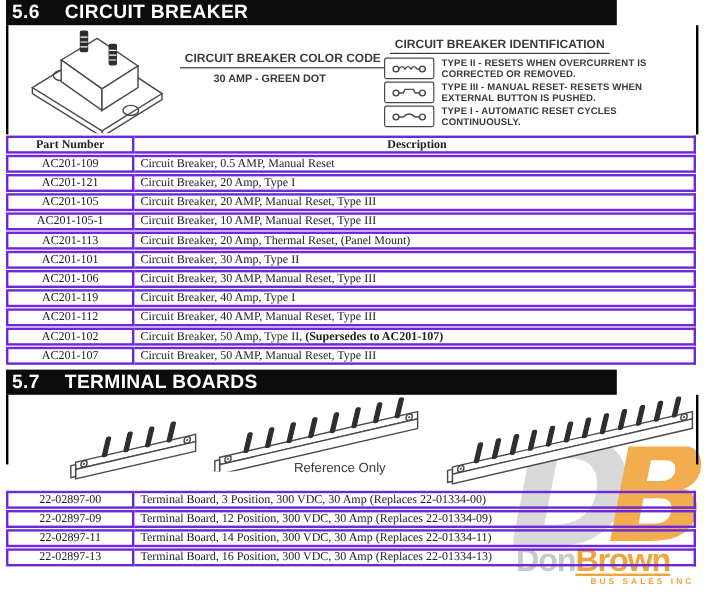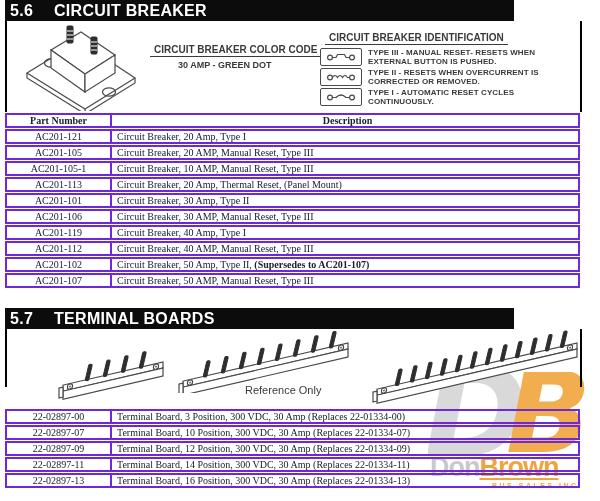--- a/index.html
+++ b/index.html
@@ -110,61 +110,65 @@
         <line x1="76" y1="27" x2="82" y2="27" stroke="#fff" stroke-width="1"></line>
       </svg>
 
       <div class="color-code">
         <span class="panel-title">CIRCUIT BREAKER COLOR CODE</span>
         <div class="cc-item">30 AMP - GREEN DOT</div>
       </div>
 
       <div class="ident">
         <span class="panel-title">CIRCUIT BREAKER IDENTIFICATION</span>
+        <div class="ident-row">
+          <span class="ident-icon">
+            <svg width="30" height="10" viewBox="0 0 30 10">
+              <circle class="ln" cx="4" cy="5.5" r="2.4"></circle>
+                <circle class="ln" cx="26" cy="5.5" r="2.4"></circle>
+              <path class="ln" d="M6.4,5.5 Q9,1.5 11.5,5.5 Q14,1.5 16.5,5.5 Q19,1.5 21.5,5.5 L23.6,5.5"></path>
+            </svg>
+          </span>
+          <span class="ident-text">TYPE II - RESETS WHEN OVERCURRENT IS CORRECTED OR REMOVED.</span>
+        </div>
         <div class="ident-row">
           <span class="ident-icon">
             <svg width="30" height="10" viewBox="0 0 30 10">
               <circle class="ln" cx="4" cy="5.5" r="2.4"></circle>
                 <circle class="ln" cx="26" cy="5.5" r="2.4"></circle>
               <polyline class="ln" points="6.4,5.5 10,5.5 11.5,2.5 18.5,2.5 20,5.5 23.6,5.5"></polyline>
             </svg>
           </span>
           <span class="ident-text">TYPE III - MANUAL RESET- RESETS WHEN EXTERNAL BUTTON IS PUSHED.</span>
         </div>
         <div class="ident-row">
           <span class="ident-icon">
             <svg width="30" height="10" viewBox="0 0 30 10">
               <circle class="ln" cx="4" cy="5.5" r="2.4"></circle>
                 <circle class="ln" cx="26" cy="5.5" r="2.4"></circle>
-              <path class="ln" d="M6.4,5.5 Q9,1.5 11.5,5.5 Q14,1.5 16.5,5.5 Q19,1.5 21.5,5.5 L23.6,5.5"></path>
-            </svg>
-          </span>
-          <span class="ident-text">TYPE II - RESETS WHEN OVERCURRENT IS CORRECTED OR REMOVED.</span>
-        </div>
-        <div class="ident-row">
-          <span class="ident-icon">
-            <svg width="30" height="10" viewBox="0 0 30 10">
-              <circle class="ln" cx="4" cy="5.5" r="2.4"></circle>
-                <circle class="ln" cx="26" cy="5.5" r="2.4"></circle>
               <path class="ln" d="M6.4,5.5 L10,5.5 Q15,0.5 20,5.5 L23.6,5.5"></path>
             </svg>
           </span>
           <span class="ident-text">TYPE I - AUTOMATIC RESET CYCLES CONTINUOUSLY.</span>
         </div>
       </div>
     </div>
 
     <table class="ptable" id="table1">
       <thead id="table1-head">
           <tr>
             <th class="c-part">Part Number</th>
             <th class="c-desc" style="text-align: center;">Description</th>
           </tr>
         </thead>
       <tbody id="table1-body">
+          <tr>
+            <td class="c-part">AC201-109</td>
+            <td class="c-desc"><span>Circuit Breaker, 0.5 AMP, Manual Reset</span></td>
+          </tr>
           <tr>
             <td class="c-part">AC201-121</td>
             <td class="c-desc"><span>Circuit Breaker, 20 Amp, Type I</span></td>
           </tr>
           <tr>
             <td class="c-part">AC201-105</td>
             <td class="c-desc"><span>Circuit Breaker, 20 AMP, Manual Reset, Type III</span></td>
           </tr>
           <tr>
             <td class="c-part">AC201-105-1</td>
@@ -277,24 +281,20 @@
       <span class="ref-note">Reference Only</span>
     </div>
 
     <table class="ptable" id="table2">
       <tbody id="table2-body">
           <tr>
             <td class="c-part">22-02897-00</td>
             <td class="c-desc"><span>Terminal Board, 3 Position, 300 VDC, 30 Amp (Replaces 22-01334-00)</span></td>
           </tr>
           <tr>
-            <td class="c-part">22-02897-07</td>
-            <td class="c-desc"><span>Terminal Board, 10 Position, 300 VDC, 30 Amp (Replaces 22-01334-07)</span></td>
-          </tr>
-          <tr>
             <td class="c-part">22-02897-09</td>
             <td class="c-desc"><span>Terminal Board, 12 Position, 300 VDC, 30 Amp (Replaces 22-01334-09)</span></td>
           </tr>
           <tr>
             <td class="c-part">22-02897-11</td>
             <td class="c-desc"><span>Terminal Board, 14 Position, 300 VDC, 30 Amp (Replaces 22-01334-11)</span></td>
           </tr>
           <tr>
             <td class="c-part">22-02897-13</td>
             <td class="c-desc"><span>Terminal Board, 16 Position, 300 VDC, 30 Amp (Replaces 22-01334-13)</span></td>

